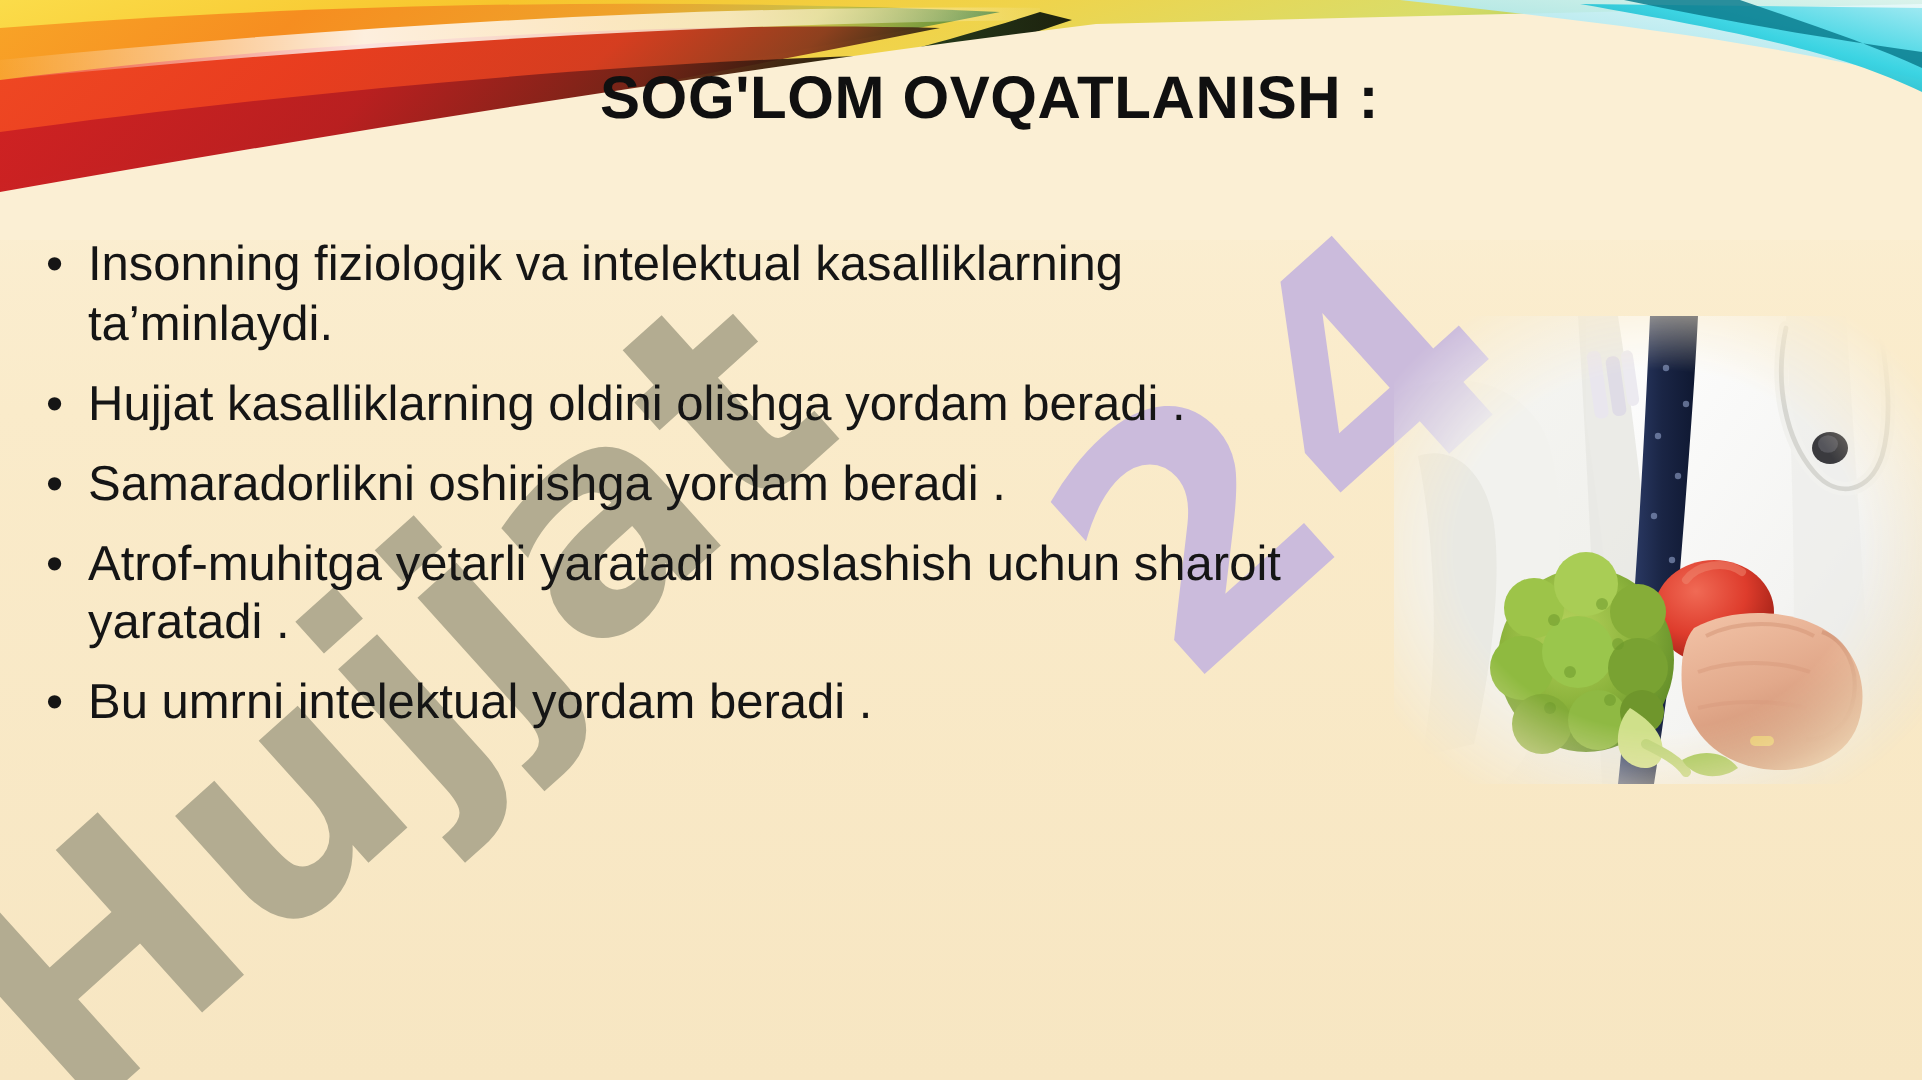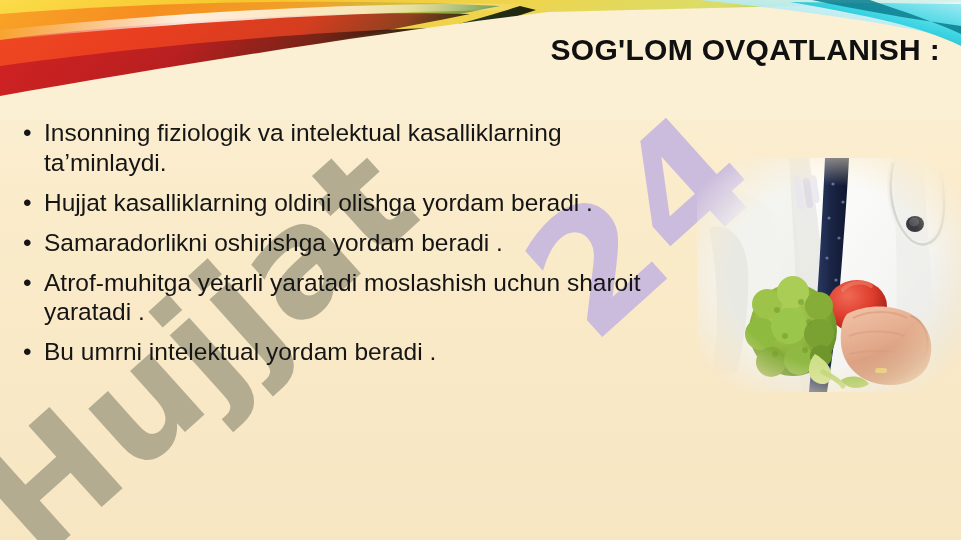--- a/index.html
+++ b/index.html
@@ -82,21 +82,21 @@
     overflow: hidden;
   }
   .photo svg { display: block; }
 
   
   .slide-title {
     position: absolute;
     left: 300px;
     top: 33px;
     width: 640px;
-    text-align: right;
+    text-align: left;
     font-family: "Liberation Sans", sans-serif;
     font-size: 30px;
     font-weight: bold;
     color: #101010;
     letter-spacing: 0.3px;
     white-space: nowrap;
   }
 
   
   .bullets {

